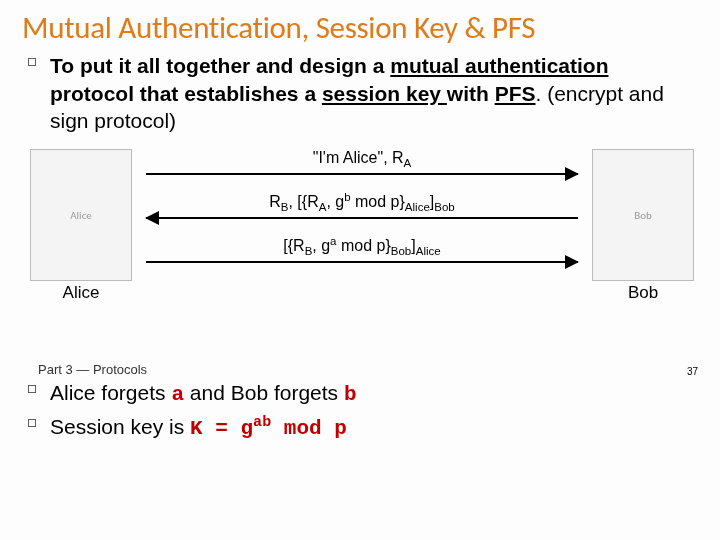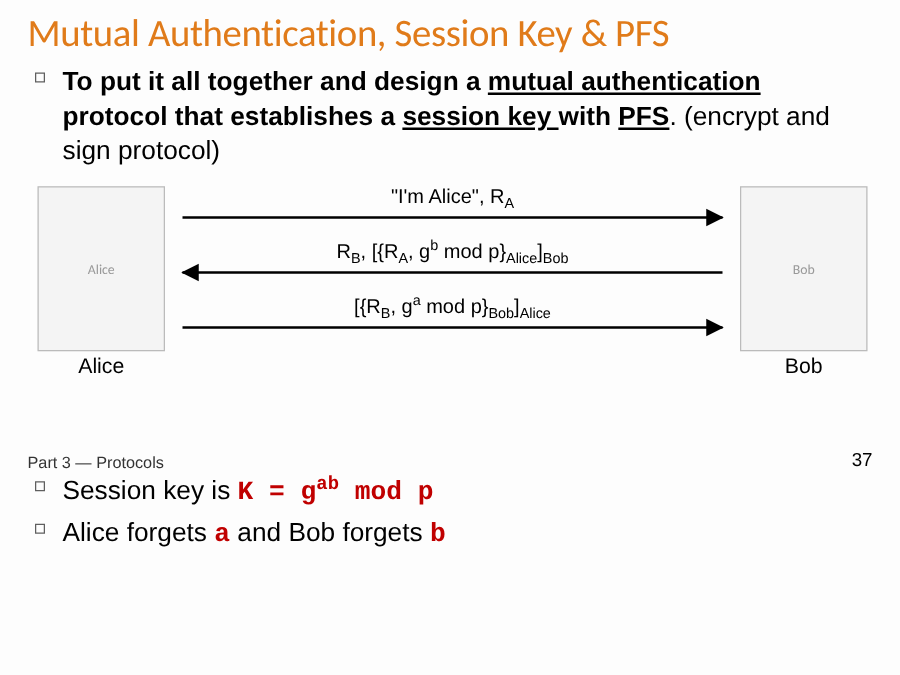--- a/index.html
+++ b/index.html
@@ -125,30 +125,30 @@
     border-left: 14px solid #000;
   }
   .arrow.left::after {
     left: -1px;
     border-right: 14px solid #000;
   }
   sub { font-size: 0.72em; vertical-align: sub; line-height: 0; }
   sup { font-size: 0.72em; vertical-align: super; line-height: 0; }
   .footer {
     position: absolute;
-    left: 22px;
+    left: 38px;
     bottom: 14px;
     font-size: 13px;
     color: #333;
   }
   .pagenum {
     position: absolute;
     right: 22px;
     bottom: 14px;
-    font-size: 15px;
+    font-size: 10px;
     text-align: right;
   }
   .lower-bullets {
     margin-top: 4px;
   }
 </style>
 </head>
 <body>
 
 <div class="slide">
@@ -189,22 +189,22 @@
         <div class="label">
           <span>[{R</span><sub>B</sub><span>, g</span><sup>a</sup><span> mod p}</span><sub>Bob</sub><span>]</span><sub>Alice</sub>
         </div>
         <div class="arrow right"></div>
       </div>
     </div>
   </div>
 
   <ul class="bullets lower-bullets">
     <li>
-      <span>Session key is </span><span class="mono"><span>K = g</span><sup>ab</sup><span> mod p</span></span>
+      <span>Alice forgets </span><span class="mono">a</span><span> and Bob forgets </span><span class="mono">b</span>
     </li>
     <li>
-      <span>Alice forgets </span><span class="mono">a</span><span> and Bob forgets </span><span class="mono">b</span>
+      <span>Session key is </span><span class="mono"><span>K = g</span><sup>ab</sup><span> mod p</span></span>
     </li>
   </ul>
 
   <div class="footer">Part 3 — Protocols</div>
   <div class="pagenum">37</div>
 </div>
 
 </body></html>

